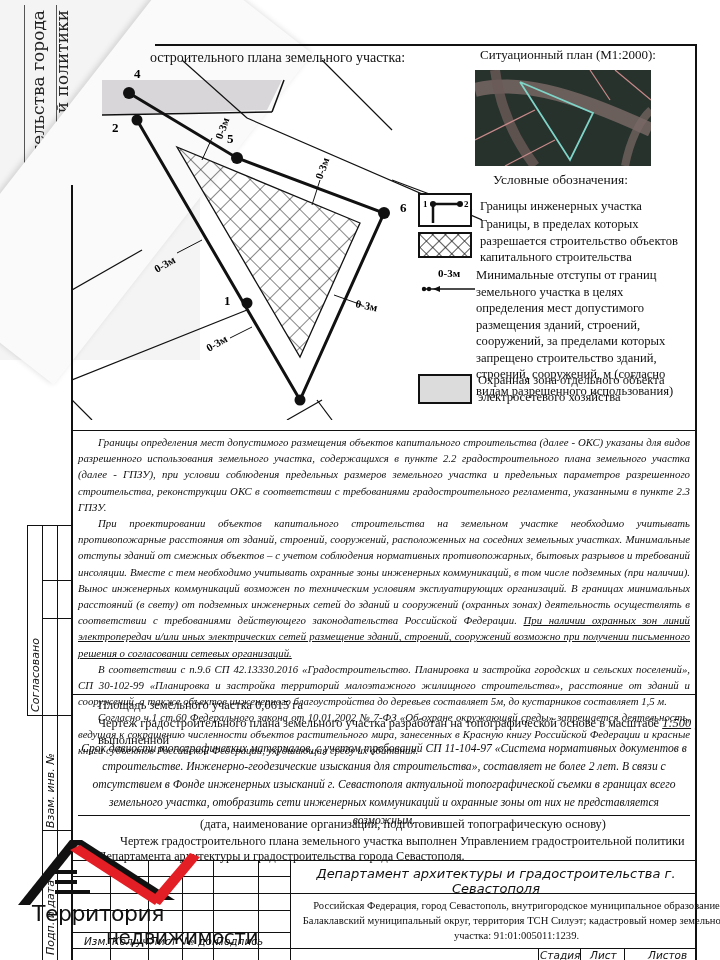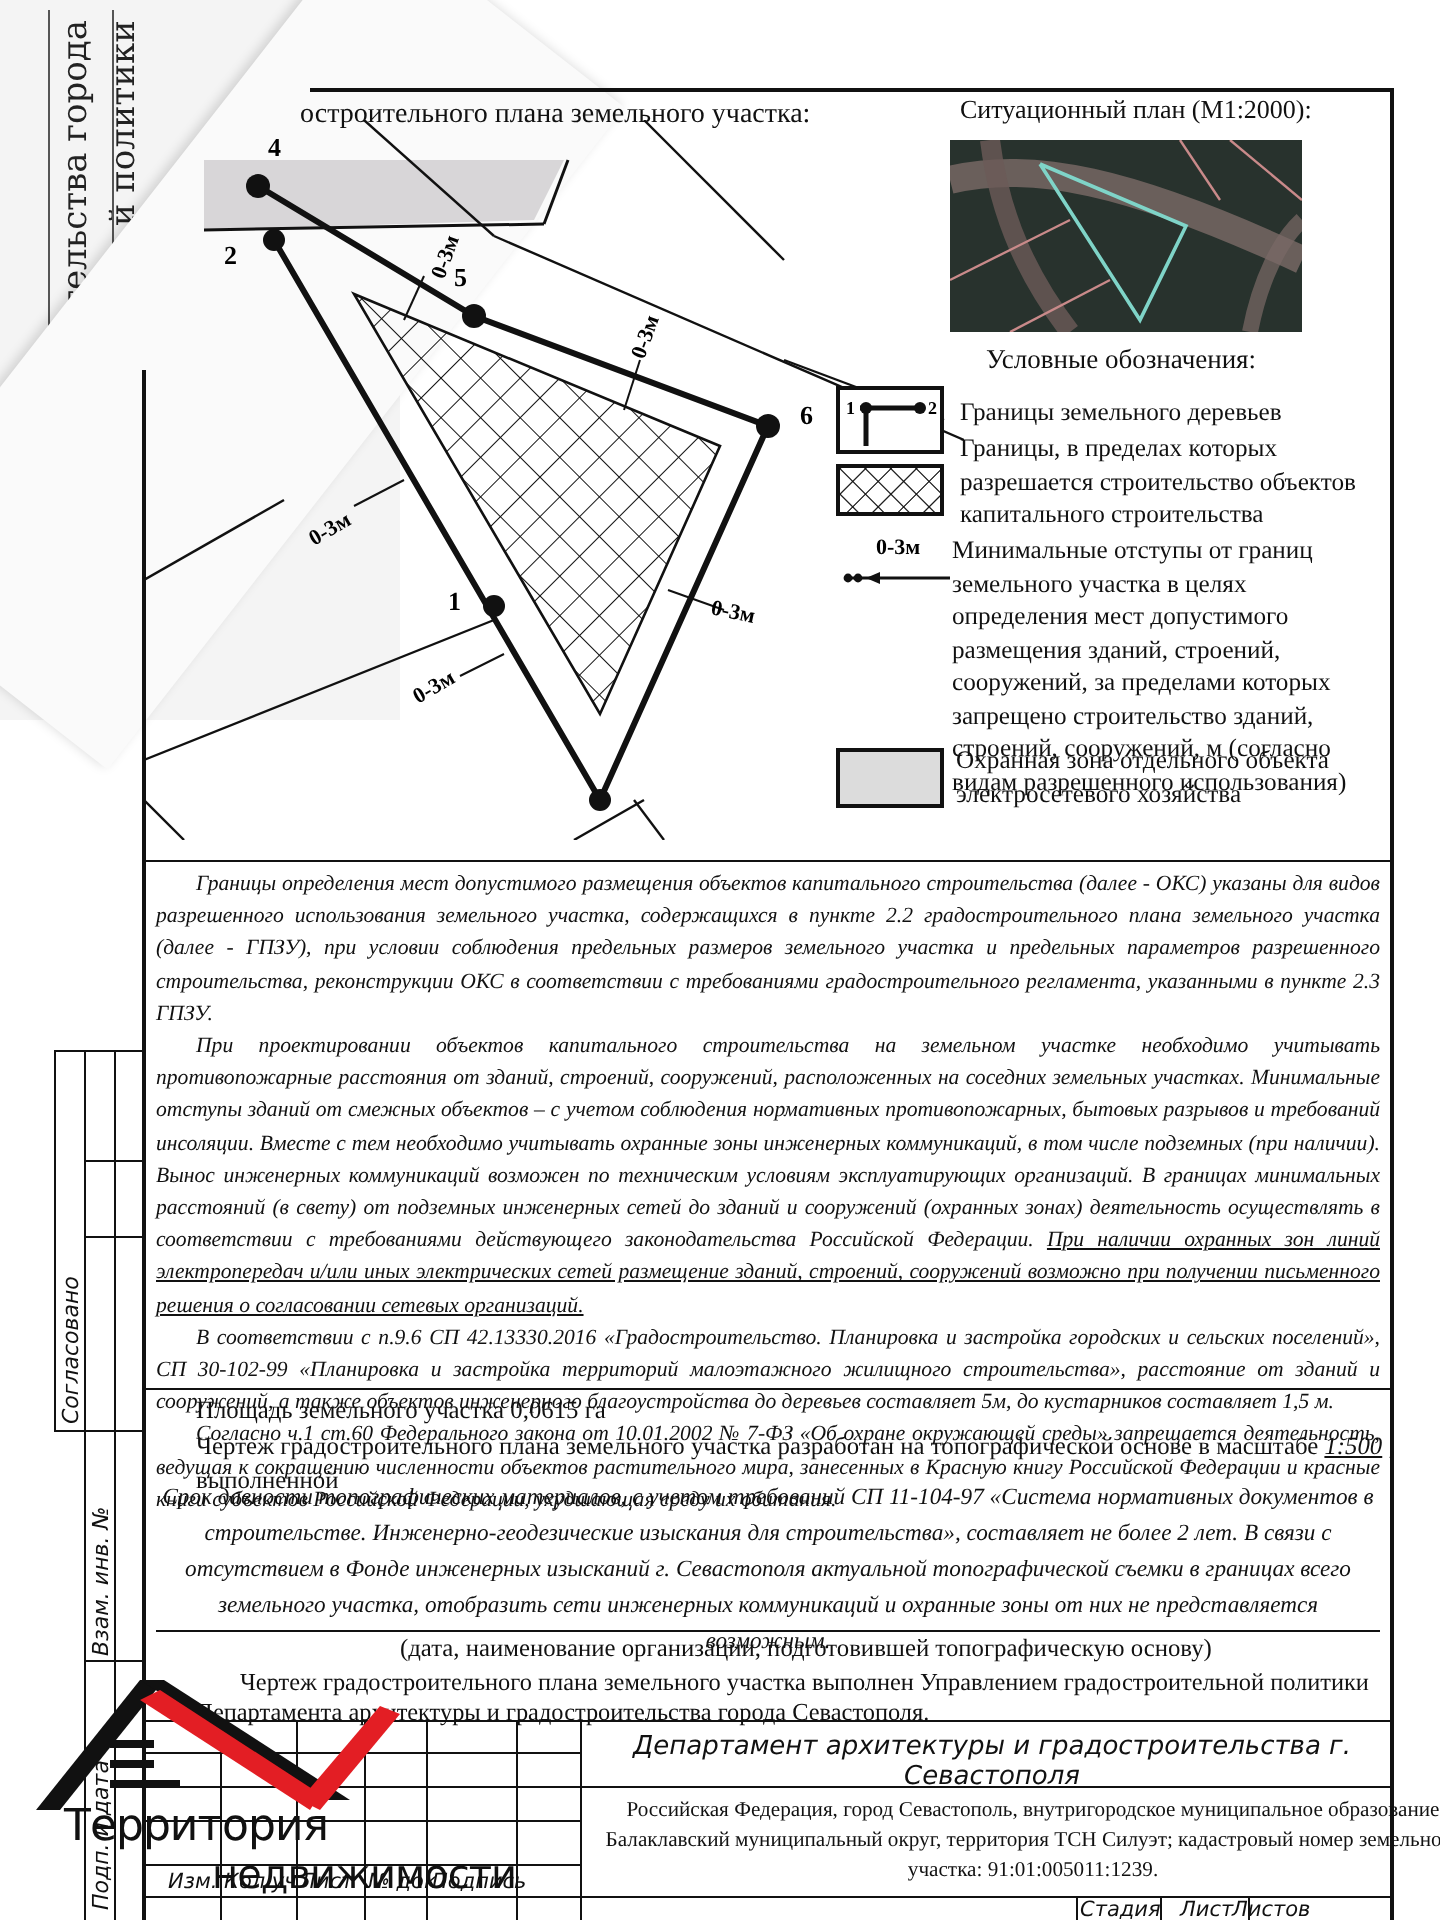--- a/index.html
+++ b/index.html
@@ -119,21 +119,21 @@
 <div class="leg-box" style="left:418px;top:193px;width:50px;height:30px;">
   <svg width="50" height="30">
     <line x1="10" y1="9" x2="40" y2="9" stroke="#111" stroke-width="2.5"></line>
     <line x1="13" y1="9" x2="13" y2="28" stroke="#111" stroke-width="2.5"></line>
     <circle cx="13" cy="9" r="3" fill="#111"></circle>
     <circle cx="40" cy="9" r="3" fill="#111"></circle>
     <text x="3" y="12" font-size="9" font-weight="bold" font-family="Liberation Serif, serif">1</text>
     <text x="44" y="12" font-size="9" font-weight="bold" font-family="Liberation Serif, serif">2</text>
   </svg>
 </div>
-<div class="leg-text" style="left:480px;top:198px;">Границы земельного деревьев</div>
+<div class="leg-text" style="left:480px;top:198px;">Границы инженерных участка</div>
 
 <div class="leg-box" style="left:418px;top:232px;width:50px;height:22px;">
   <svg width="50" height="22">
       <rect width="50" height="22" fill="url(#hatch2)"></rect>
     <defs>
         <pattern id="hatch2" width="9" height="9" patternUnits="userSpaceOnUse" patternTransform="rotate(45)">
       <line x1="0" y1="0" x2="0" y2="9" stroke="#111" stroke-width="0.8"></line>
           <line x1="0" y1="0" x2="9" y2="0" stroke="#111" stroke-width="0.8"></line>
         </pattern>
       </defs>
@@ -208,21 +208,21 @@
 <div class="stamp-addr">Российская Федерация, город Севастополь, внутригородское муниципальное образование Балаклавский муниципальный округ, территория ТСН Силуэт; кадастровый номер земельного участка: 91:01:005011:1239.</div>
 
 <div class="stamp-cols" style="left:84px;top:935px;">Изм.</div>
 <div class="stamp-cols" style="left:112px;top:935px;">Кол.уч</div>
 <div class="stamp-cols" style="left:150px;top:935px;">Лист</div>
 <div class="stamp-cols" style="left:184px;top:935px;">№ док.</div>
 <div class="stamp-cols" style="left:216px;top:935px;">Подпись</div>
 <div class="stamp-cols" style="left:246px;top:935px;margin-top:33px;">Дата</div>
 <div class="stamp-cols" style="left:540px;top:949px;">Стадия</div>
 <div class="stamp-cols" style="left:590px;top:949px;">Лист</div>
-<div class="stamp-cols" style="left:616px;top:949px;">Листов</div>
+<div class="stamp-cols" style="left:648px;top:949px;">Листов</div>
 
 <svg class="abs" style="left:10px;top:835px;" width="190" height="80">
   <polygon points="8,70 60,5 72,5 20,70" fill="#111"></polygon>
   <polygon points="60,5 72,5 165,65 153,65" fill="#111"></polygon>
   <polygon points="60,15 70,10 150,62 145,70" fill="#e31e24"></polygon>
   <polygon points="140,65 150,70 190,22 180,18" fill="#e31e24"></polygon>
   <rect x="45" y="35" width="22" height="4" fill="#111"></rect>
   <rect x="45" y="45" width="22" height="4" fill="#111"></rect>
   <rect x="45" y="55" width="35" height="4" fill="#111"></rect>
 </svg>

